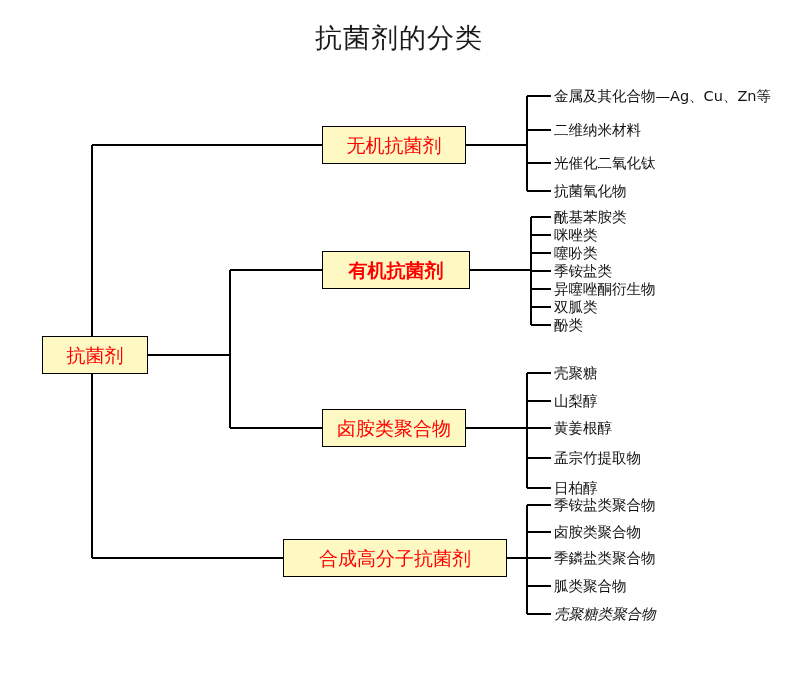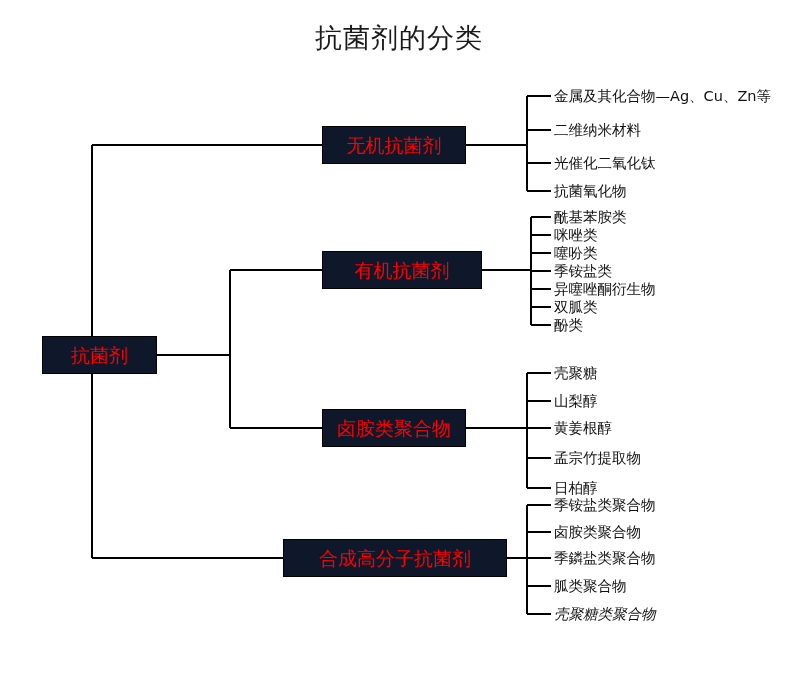--- a/index.html
+++ b/index.html
@@ -33,21 +33,21 @@
     position: absolute;
     left: 0;
     top: 0;
     width: 798px;
     height: 696px;
   }
   .node {
     position: absolute;
     box-sizing: border-box;
     border: 1px solid #000000;
-    background: #0f172a;
+    background: #fef9c3;
     color: #ff0000;
     font-size: 19px;
     font-weight: normal;
     display: flex;
     align-items: center;
     justify-content: center;
     white-space: nowrap;
     line-height: 1;
   }
   .node.root {
@@ -113,29 +113,29 @@
       <line x1="507" y1="558" x2="527" y2="558"></line>
       <line x1="527" y1="505" x2="527" y2="614"></line>
       <line x1="527" y1="505" x2="551" y2="505"></line>
       <line x1="527" y1="532" x2="551" y2="532"></line>
       <line x1="527" y1="558" x2="551" y2="558"></line>
       <line x1="527" y1="586" x2="551" y2="586"></line>
       <line x1="527" y1="614" x2="551" y2="614"></line>
     </g>
   </svg>
 
-  <div class="node root" style="left:42px; top:336px; width:115px; height:38px;">
+  <div class="node root" style="left:42px; top:336px; width:106px; height:38px;">
     <span>抗菌剂</span>
   </div>
 
   <div class="node" style="left:322px; top:126px; width:144px; height:38px;">
     <span>无机抗菌剂</span>
   </div>
 
-  <div class="node" style="left:322px; top:251px; width:160px; height:38px;">
+  <div class="node" style="left:322px; top:251px; width:148px; height:38px;font-weight:bold;">
     <span>有机抗菌剂</span>
   </div>
 
   <div class="node" style="left:322px; top:409px; width:144px; height:38px;">
     <span>卤胺类聚合物</span>
   </div>
 
   <div class="node" style="left:283px; top:539px; width:224px; height:38px;">
     <span>合成高分子抗菌剂</span>
   </div>

